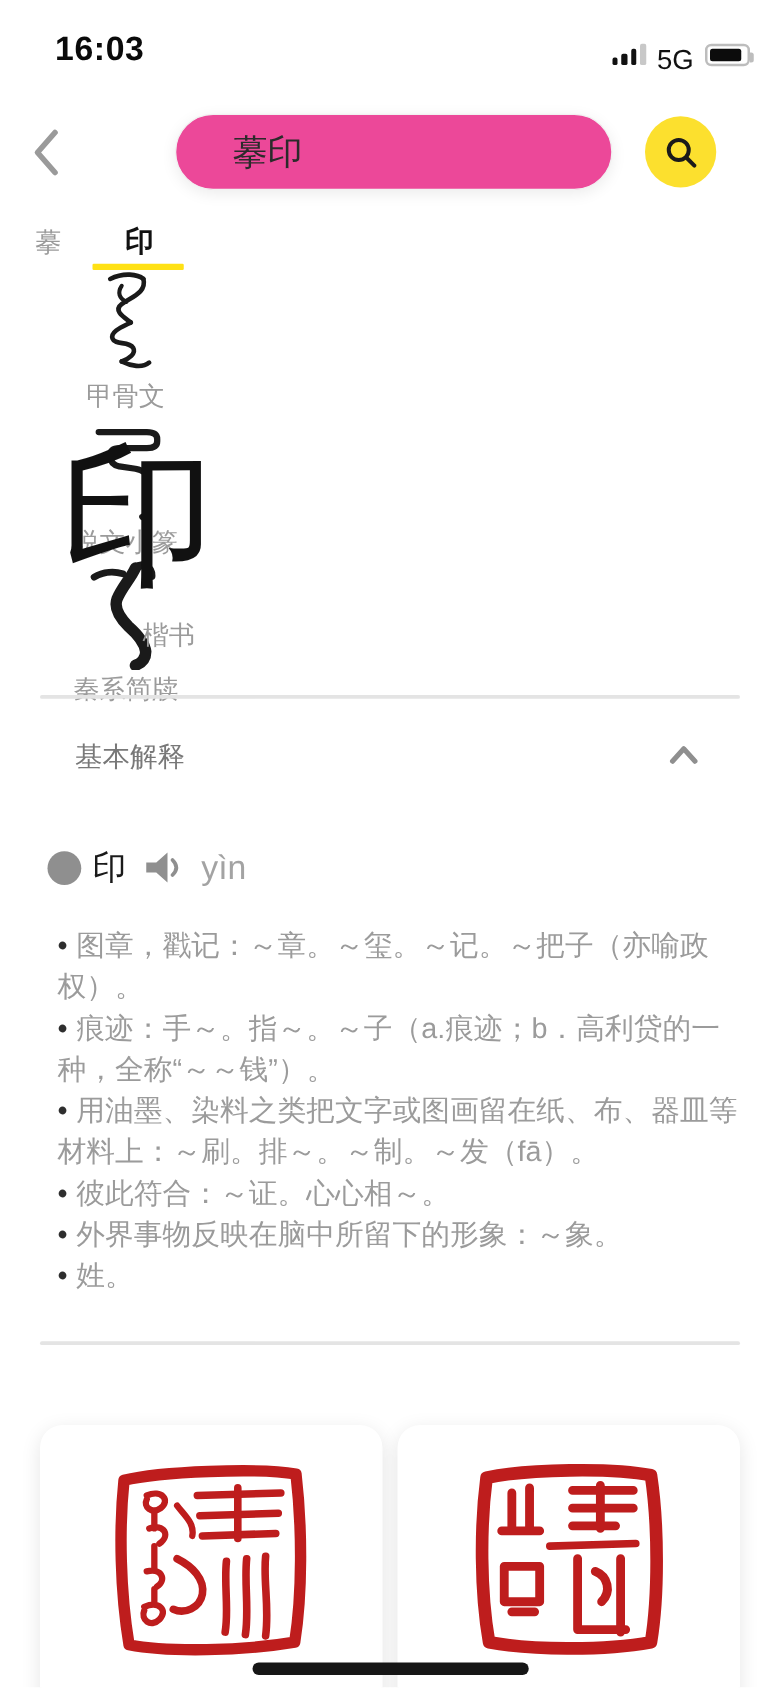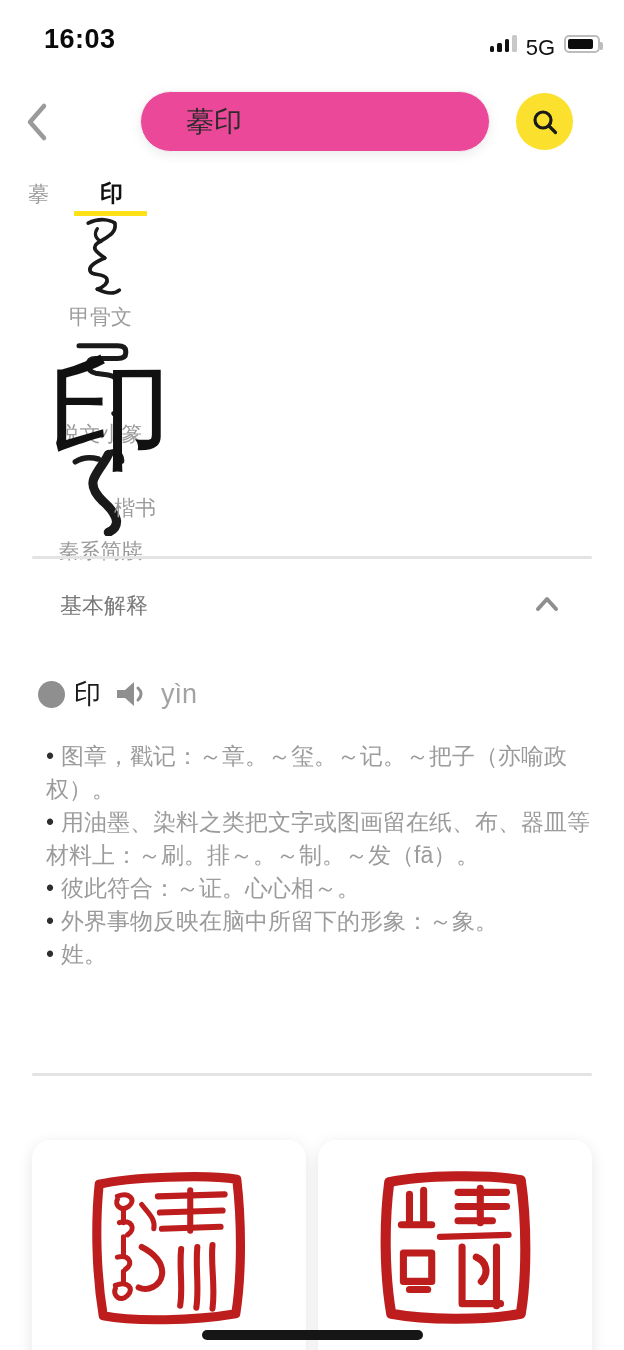--- a/index.html
+++ b/index.html
@@ -149,20 +149,21 @@
     <div class="pron-char">印</div>
     <svg class="speaker" viewBox="0 0 32 28">
       <polygon points="2,10 10,10 19,2 19,26 10,18 2,18" fill="#8f8f8f"></polygon>
       <path d="M23 8 Q29 14 23 20" fill="none" stroke="#8f8f8f" stroke-width="3" stroke-linecap="round"></path>
     </svg>
     <div class="pinyin">yìn</div>
   </div>
 
   <div class="defs">
     <div class="def"><span class="b">•</span><span>图章，戳记：～章。～玺。～记。～把子（亦喻政权）。</span></div>
+    <div class="def"><span class="b">•</span><span>痕迹：手～。指～。～子（a.痕迹；b．高利贷的一种，全称“～～钱”）。</span></div>
     <div class="def"><span class="b">•</span><span>用油墨、染料之类把文字或图画留在纸、布、器皿等材料上：～刷。排～。～制。～发（fā）。</span></div>
     <div class="def"><span class="b">•</span><span>彼此符合：～证。心心相～。</span></div>
     <div class="def"><span class="b">•</span><span>外界事物反映在脑中所留下的形象：～象。</span></div>
     <div class="def"><span class="b">•</span><span>姓。</span></div>
   </div>
 
   <div class="divider d2"></div>
 
   <div class="card left">
     <svg viewBox="0 0 170 170">

